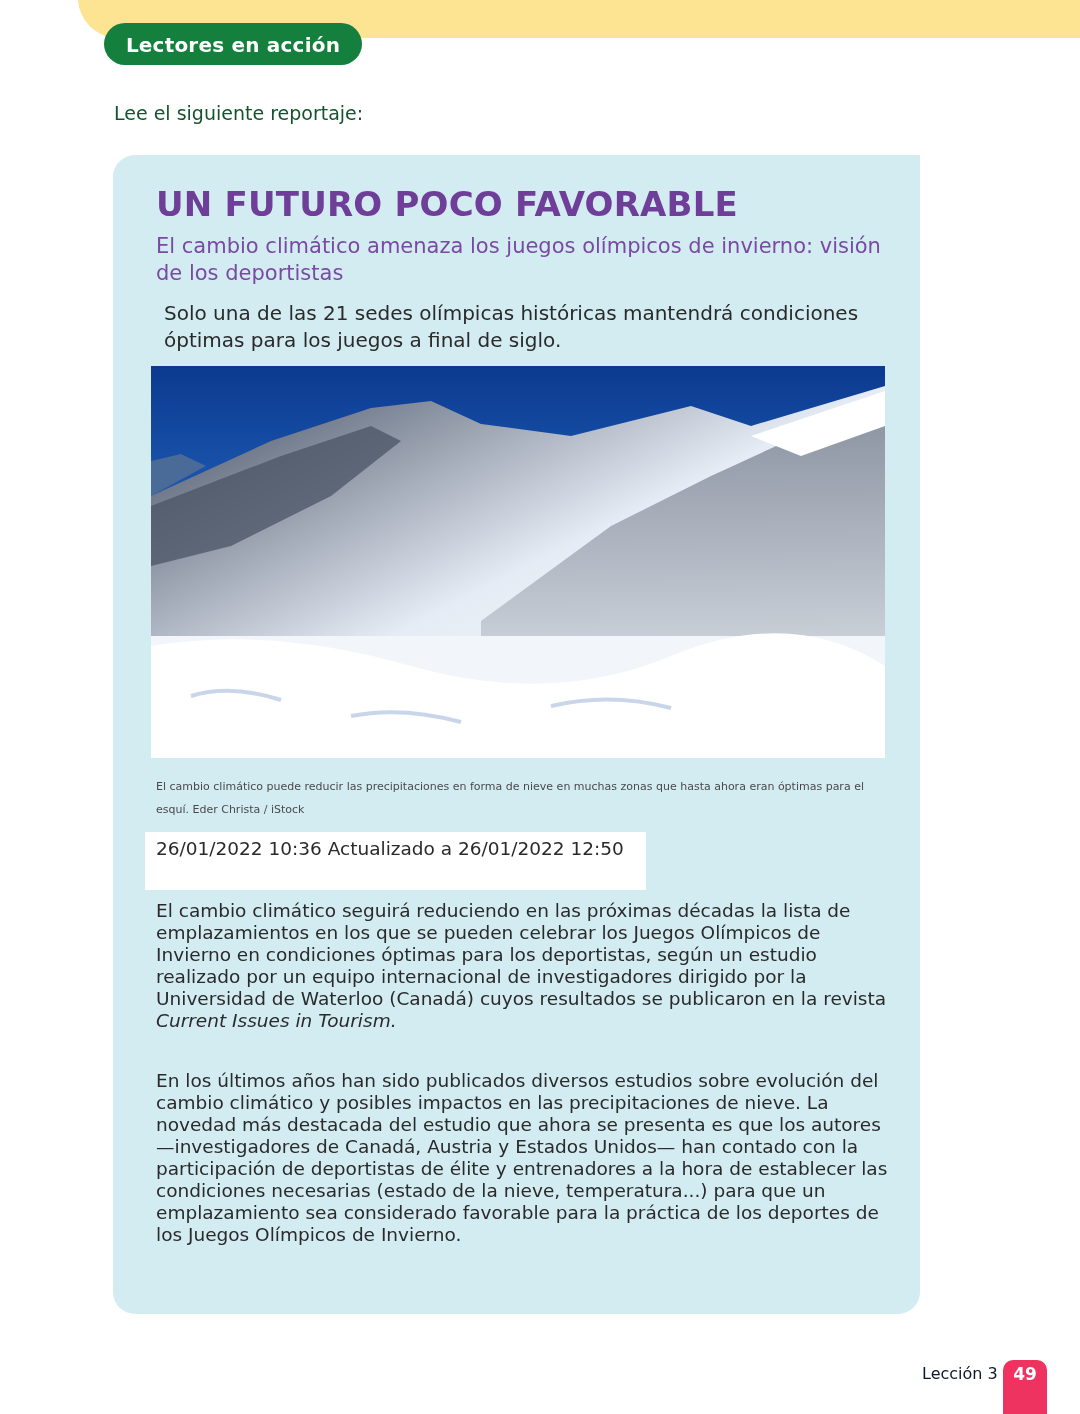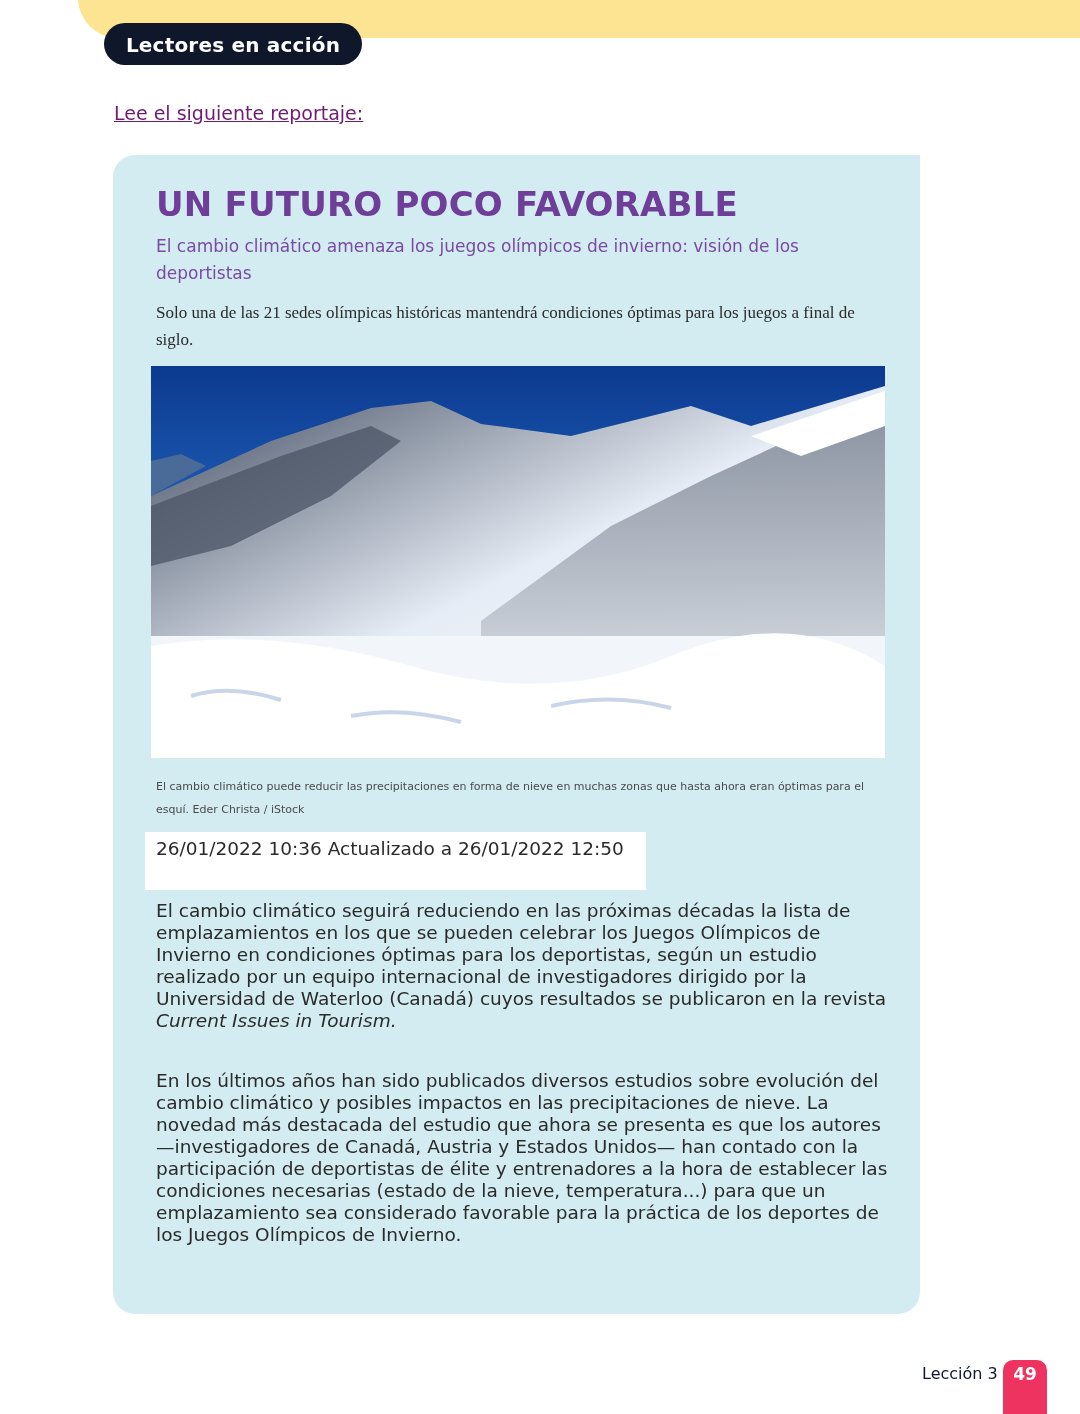--- a/index.html
+++ b/index.html
@@ -8,43 +8,43 @@
     background: #ffffff;
     font-family: "DejaVu Sans", "Liberation Sans", sans-serif;
     color: #2b2b2b;
   }
   .top-band {
     position: absolute; left: 78px; top: -40px; width: 1060px; height: 78px;
     background: #fde492; border-bottom-left-radius: 40px;
   }
   .section-pill {
     position: absolute; left: 104px; top: 23px; height: 42px; width: 258px;
-    background: #0f172a; border-radius: 21px;
+    background: #15803d; border-radius: 21px;
     color: #fff; font-family: "DejaVu Sans", sans-serif; font-weight: bold;
     font-size: 20px; line-height: 44px; text-align: center; letter-spacing: 0.2px;
   }
   .intro {
     position: absolute; left: 114px; top: 102px;
-    font-size: 19px; color: #701a75; text-decoration: underline;
+    font-size: 19px; color: #14532d;
   }
   .card {
     position: absolute; left: 113px; top: 155px; width: 807px; height: 1159px;
     background: #d3ecf2; border-radius: 22px 0 22px 22px;
   }
   .title {
     position: absolute; left: 156px; top: 184px;
     font-size: 34px; font-weight: bold; color: #6f3e98; letter-spacing: 0.2px; text-align: center;
   }
   .subtitle {
     position: absolute; left: 156px; top: 233px; width: 740px;
-    font-size: 17px; line-height: 27px; color: #7a4aa3;
+    font-size: 21px; line-height: 27px; color: #7a4aa3;
   }
   .lead {
-    position: absolute; left: 156px; top: 300px; width: 740px;
-    font-size: 17px; line-height: 26.5px; color: #2a2a2a; font-family: Liberation Serif, serif;
+    position: absolute; left: 164px; top: 300px; width: 740px;
+    font-size: 20px; line-height: 26.5px; color: #2a2a2a;
   }
   .photo {
     position: absolute; left: 151px; top: 366px; width: 734px; height: 392px;
     overflow: hidden;
     background: linear-gradient(180deg, #0d3e93 0%, #1f64c4 40%, #5a9ae0 55%, #eef3fa 70%, #f6f8fb 100%);
   }
   .photo svg { display: block; }
   .caption {
     position: absolute; left: 156px; top: 775px; width: 740px;
     font-size: 11px; line-height: 23px; color: #4a4a4a;

